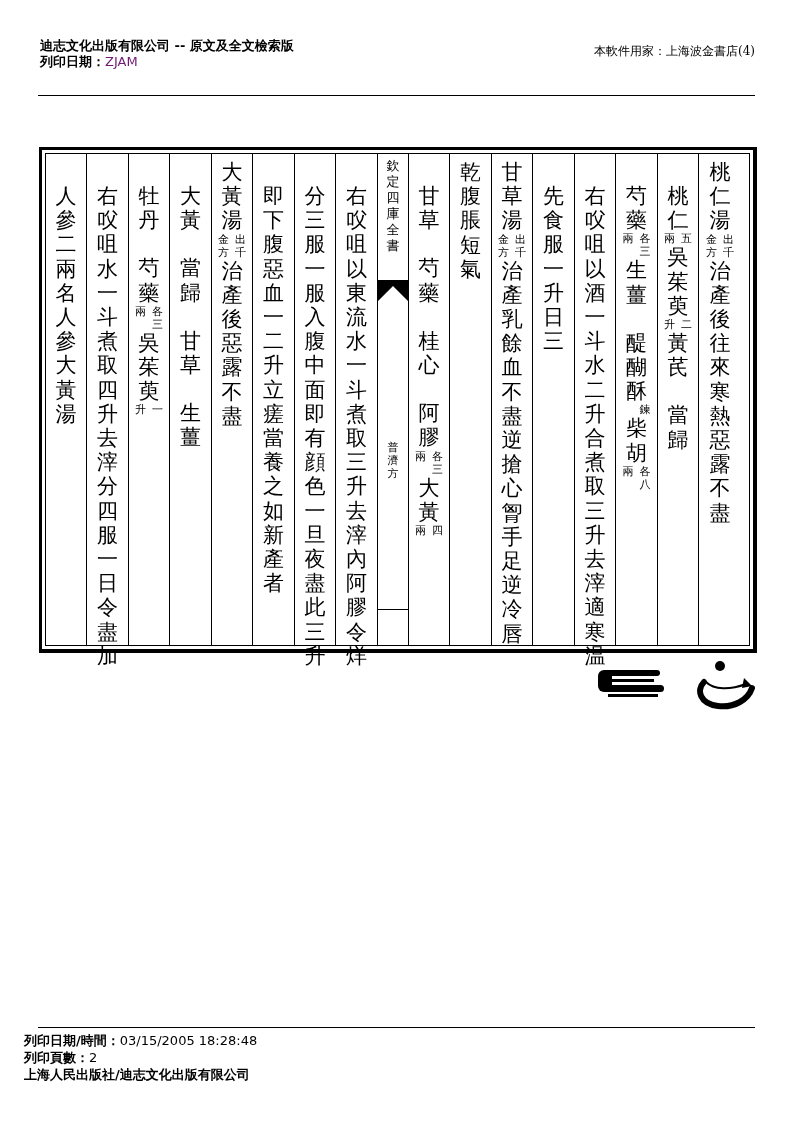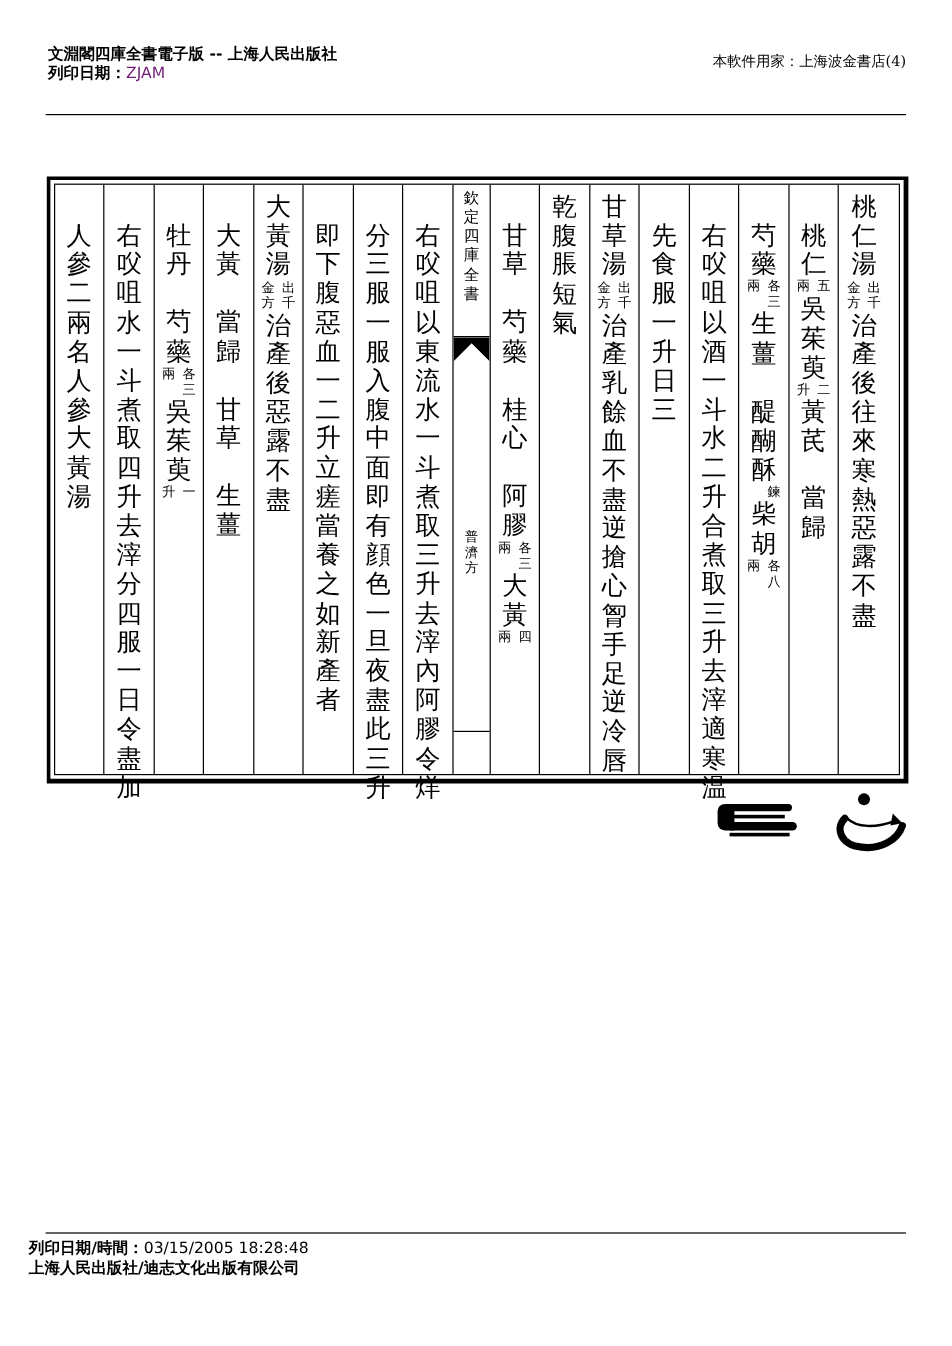--- a/index.html
+++ b/index.html
@@ -30,21 +30,21 @@
 
   .logo { position:absolute; top:660px; }
   .logo-books { left:598px; width:66px; height:40px; }
   .logo-books .bar { position:absolute; height:4px; background:#000; }
   .logo-c { left:690px; width:66px; height:50px; }
 </style>
 </head>
 <body>
 
 <div class="hdr-left">
-  <div>文淵閣四庫全書電子版 -- 上海人民出版社</div>
+  <div>迪志文化出版有限公司 -- 原文及全文檢索版</div>
   <div><span>列印日期：</span><span class="user">ZJAM</span></div>
 </div>
 <div class="hdr-right">
   <div>本軟件用家：上海波金書店(4)</div>
 </div>
 <div class="rule-top"></div>
 
 <div class="frame">
   <div class="inner" id="cols">
       <div class="col" style="left: 0px;">
@@ -472,14 +472,15 @@
 <svg class="logo logo-c" viewBox="0 0 66 50" width="66" height="50">
   <circle cx="30" cy="6" r="5" fill="#000"></circle>
   <path d="M14 22 C6 30 10 44 28 46 C44 48 58 40 62 28" stroke="#000" stroke-width="6" fill="none" stroke-linecap="round"></path>
   <path d="M16 22 C24 30 40 30 56 24" stroke="#000" stroke-width="2" fill="none"></path>
   <path d="M54 18 L62 26 L52 28 Z" fill="#000"></path>
 </svg>
 
 <div class="rule-bottom"></div>
 <div class="ftr">
   <div><span>列印日期/時間：</span><span class="v">03/15/2005 18:28:48</span></div>
+  <div><span>列印頁數：</span><span class="v">2</span></div>
   <div>上海人民出版社/迪志文化出版有限公司</div>
 </div>
 
 </body></html>

